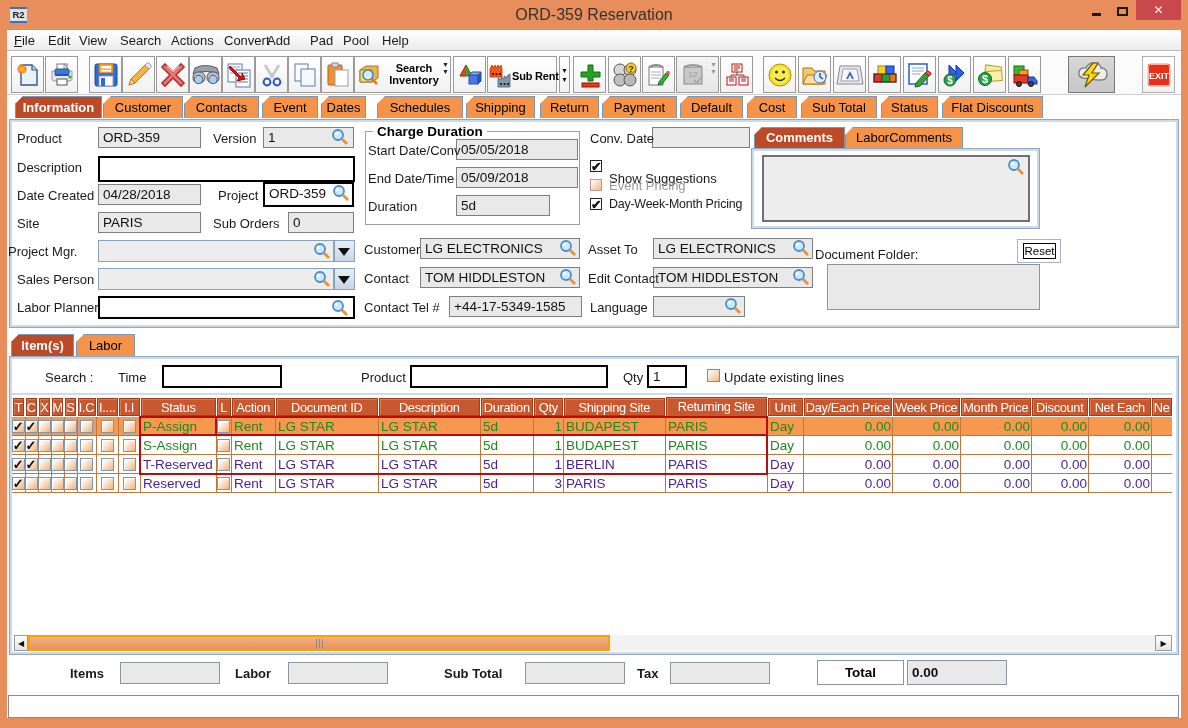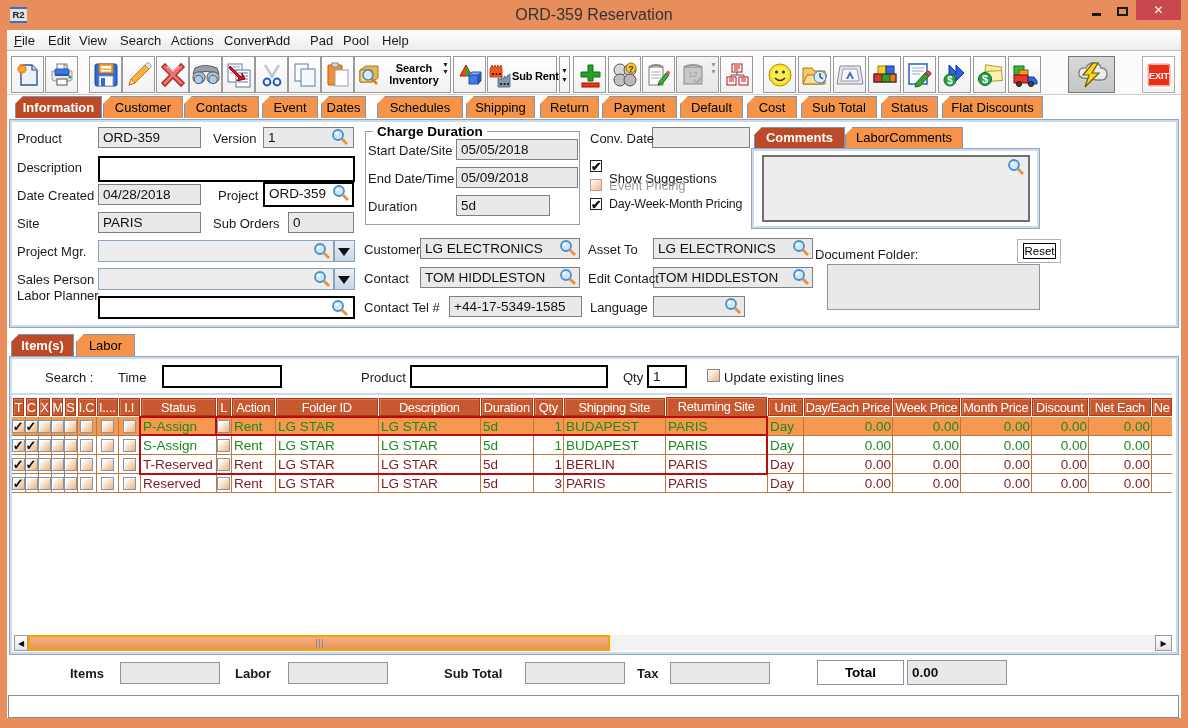--- a/index.html
+++ b/index.html
@@ -38,21 +38,21 @@
 .drop:after { content:""; position:absolute; left:3px; top:7px; border:6px solid transparent; border-top:8px solid #111; }
 .cb { position:absolute; width:12px; height:12px; background:#fff; border:1.5px solid #222; }
 .cb.ck:after { content:"\2714"; position:absolute; left:0px; top:-2px; font-size:12.5px; font-weight:bold; color:#111; }
 .gb { position:absolute; border:1px solid #9aa0a8; }
 .gbl { position:absolute; background:#fff; font-weight:bold; font-size:13.5px; padding:0 4px; }
 
 .gh { position:absolute; background:#c8582f; border:1px solid #a93c18; color:#fff; font-size:12.8px; letter-spacing:-0.3px; text-align:center; overflow:hidden; box-shadow:inset 1px 1px 0 rgba(255,150,100,.5); }
 .gc { position:absolute; font-size:13.5px; padding-top:2px; overflow:hidden; white-space:nowrap; }
 .gcb { position:absolute; width:13px; height:13px; border:1px solid #7e96ae; background:linear-gradient(135deg,#ffffff 15%,#f2b175); box-shadow:inset 1px 1px 0 rgba(255,255,255,.8); font-size:13px; line-height:12px; font-weight:bold; text-align:center; color:#0a0a0a; }
 .grn { color:#1c8a1c; }
-.blk { color:#7f1d1d; }
+.blk { color:#4c1d95; }
 
 .sbtn { position:absolute; background:linear-gradient(#ffffff,#e4e4e4); border:1px solid #9a9a9a; }
 </style>
 </head>
 <body>
 <div class="abs" id="titlebar"></div>
 <div class="abs" id="apptitle">ORD-359 Reservation</div>
 <div class="abs" id="icon-r2">R2</div>
 <div class="abs" id="btn-min"></div>
 <div class="abs" id="btn-max"></div>
@@ -345,46 +345,46 @@
 <div class="fld fldw" style="left:263px;top:182px;width:91px;height:25px">ORD-359</div>
 <svg class="mag" style="left:332px;top:184px" viewBox="0 0 18 18">
     <circle cx="7" cy="7" r="5" fill="#cfe7fa" stroke="#4a8ecf" stroke-width="1.8"></circle>
     <circle cx="5.6" cy="5.4" r="1.7" fill="#f2faff"></circle>
     <path d="M11 11l5 5" stroke="#e8913a" stroke-width="2.8"></path>
   </svg>
 <div class="lbl" style="left:17px;top:216px">Site</div>
 <div class="fld" style="left:98px;top:212px;width:103px;height:21px">PARIS</div>
 <div class="lbl" style="left:213px;top:216px">Sub Orders</div>
 <div class="fld" style="left:288px;top:212px;width:66px;height:21px">0</div>
-<div class="lbl" style="left:17px;top:244px">Project Mgr.</div>
+<div class="lbl" style="left:8px;top:244px">Project Mgr.</div>
 <div class="fld" style="left:98px;top:240px;width:236px;height:22px;background:#ededed;border-color:#87a3be"></div>
 <svg class="mag" style="left:313px;top:242px" viewBox="0 0 18 18">
     <circle cx="7" cy="7" r="5" fill="#cfe7fa" stroke="#4a8ecf" stroke-width="1.8"></circle>
     <circle cx="5.6" cy="5.4" r="1.7" fill="#f2faff"></circle>
     <path d="M11 11l5 5" stroke="#e8913a" stroke-width="2.8"></path>
   </svg>
 <div class="drop" style="left:334px;top:240px;height:22px"></div>
 <div class="lbl" style="left:17px;top:272px">Sales Person</div>
 <div class="fld" style="left:98px;top:268px;width:236px;height:22px;background:#ededed;border-color:#87a3be"></div>
 <svg class="mag" style="left:313px;top:270px" viewBox="0 0 18 18">
     <circle cx="7" cy="7" r="5" fill="#cfe7fa" stroke="#4a8ecf" stroke-width="1.8"></circle>
     <circle cx="5.6" cy="5.4" r="1.7" fill="#f2faff"></circle>
     <path d="M11 11l5 5" stroke="#e8913a" stroke-width="2.8"></path>
   </svg>
 <div class="drop" style="left:334px;top:268px;height:22px"></div>
-<div class="lbl" style="left:17px;top:288px">Labor Planner</div>
+<div class="lbl" style="left:17px;top:300px">Labor Planner</div>
 <div class="fld fldw" style="left:98px;top:296px;width:257px;height:23px"></div>
 <svg class="mag" style="left:331px;top:299px" viewBox="0 0 18 18">
     <circle cx="7" cy="7" r="5" fill="#cfe7fa" stroke="#4a8ecf" stroke-width="1.8"></circle>
     <circle cx="5.6" cy="5.4" r="1.7" fill="#f2faff"></circle>
     <path d="M11 11l5 5" stroke="#e8913a" stroke-width="2.8"></path>
   </svg>
 <div class="gb" style="left:365px;top:131px;width:215px;height:94px"></div>
 <div class="gbl" style="left:373px;top:124px">Charge Duration</div>
-<div class="lbl" style="left:368px;top:143px">Start Date/Site</div>
+<div class="lbl" style="left:368px;top:143px">Start Date/Conv</div>
 <div class="fld" style="left:456px;top:139px;width:122px;height:21px">05/05/2018</div>
 <div class="lbl" style="left:368px;top:171px">End Date/Time</div>
 <div class="fld" style="left:456px;top:167px;width:122px;height:21px">05/09/2018</div>
 <div class="lbl" style="left:368px;top:199px">Duration</div>
 <div class="fld" style="left:456px;top:195px;width:94px;height:21px">5d</div>
 <div class="lbl" style="left:590px;top:131px">Conv. Date</div>
 <div class="fld" style="left:652px;top:127px;width:98px;height:21px"></div>
 <div class="cb ck" style="left:590px;top:160px"></div>
 <div class="lbl" style="left:609px;top:171px">Show Suggestions</div>
 <div class="cb" style="left:590px;top:179px;background:linear-gradient(135deg,#fff,#f0b888);border-color:#b99"></div>
@@ -458,21 +458,21 @@
 <div class="gh" style="left:25.5px;top:398px;width:11.5px;height:18px;line-height:18px">C</div>
 <div class="gh" style="left:38.5px;top:398px;width:11.5px;height:18px;line-height:18px">X</div>
 <div class="gh" style="left:51.5px;top:398px;width:11.5px;height:18px;line-height:18px">M</div>
 <div class="gh" style="left:64.5px;top:398px;width:11.5px;height:18px;line-height:18px">S</div>
 <div class="gh" style="left:77.5px;top:398px;width:18.0px;height:18px;line-height:18px">I.C</div>
 <div class="gh" style="left:97px;top:398px;width:20.5px;height:18px;line-height:18px">I....</div>
 <div class="gh" style="left:119px;top:398px;width:20.5px;height:18px;line-height:18px">I.I</div>
 <div class="gh" style="left:141px;top:398px;width:74.5px;height:18px;line-height:18px">Status</div>
 <div class="gh" style="left:217px;top:398px;width:13.5px;height:18px;line-height:18px">L</div>
 <div class="gh" style="left:232px;top:398px;width:42.5px;height:18px;line-height:18px">Action</div>
-<div class="gh" style="left:276px;top:398px;width:101.5px;height:18px;line-height:18px">Folder ID</div>
+<div class="gh" style="left:276px;top:398px;width:101.5px;height:18px;line-height:18px">Document ID</div>
 <div class="gh" style="left:379px;top:398px;width:100.5px;height:18px;line-height:18px">Description</div>
 <div class="gh" style="left:481px;top:398px;width:51.5px;height:18px;line-height:18px">Duration</div>
 <div class="gh" style="left:534px;top:398px;width:28.5px;height:18px;line-height:18px">Qty</div>
 <div class="gh" style="left:564px;top:398px;width:100.5px;height:18px;line-height:18px">Shipping Site</div>
 <div class="gh" style="left:666px;top:397px;width:100.5px;height:24px;line-height:18px">Returning Site</div>
 <div class="gh" style="left:768px;top:398px;width:34.5px;height:18px;line-height:18px">Unit</div>
 <div class="gh" style="left:804px;top:398px;width:87.5px;height:18px;line-height:18px">Day/Each Price</div>
 <div class="gh" style="left:893px;top:398px;width:66.5px;height:18px;line-height:18px">Week Price</div>
 <div class="gh" style="left:961px;top:398px;width:69.5px;height:18px;line-height:18px">Month Price</div>
 <div class="gh" style="left:1032px;top:398px;width:55.5px;height:18px;line-height:18px">Discount</div>

